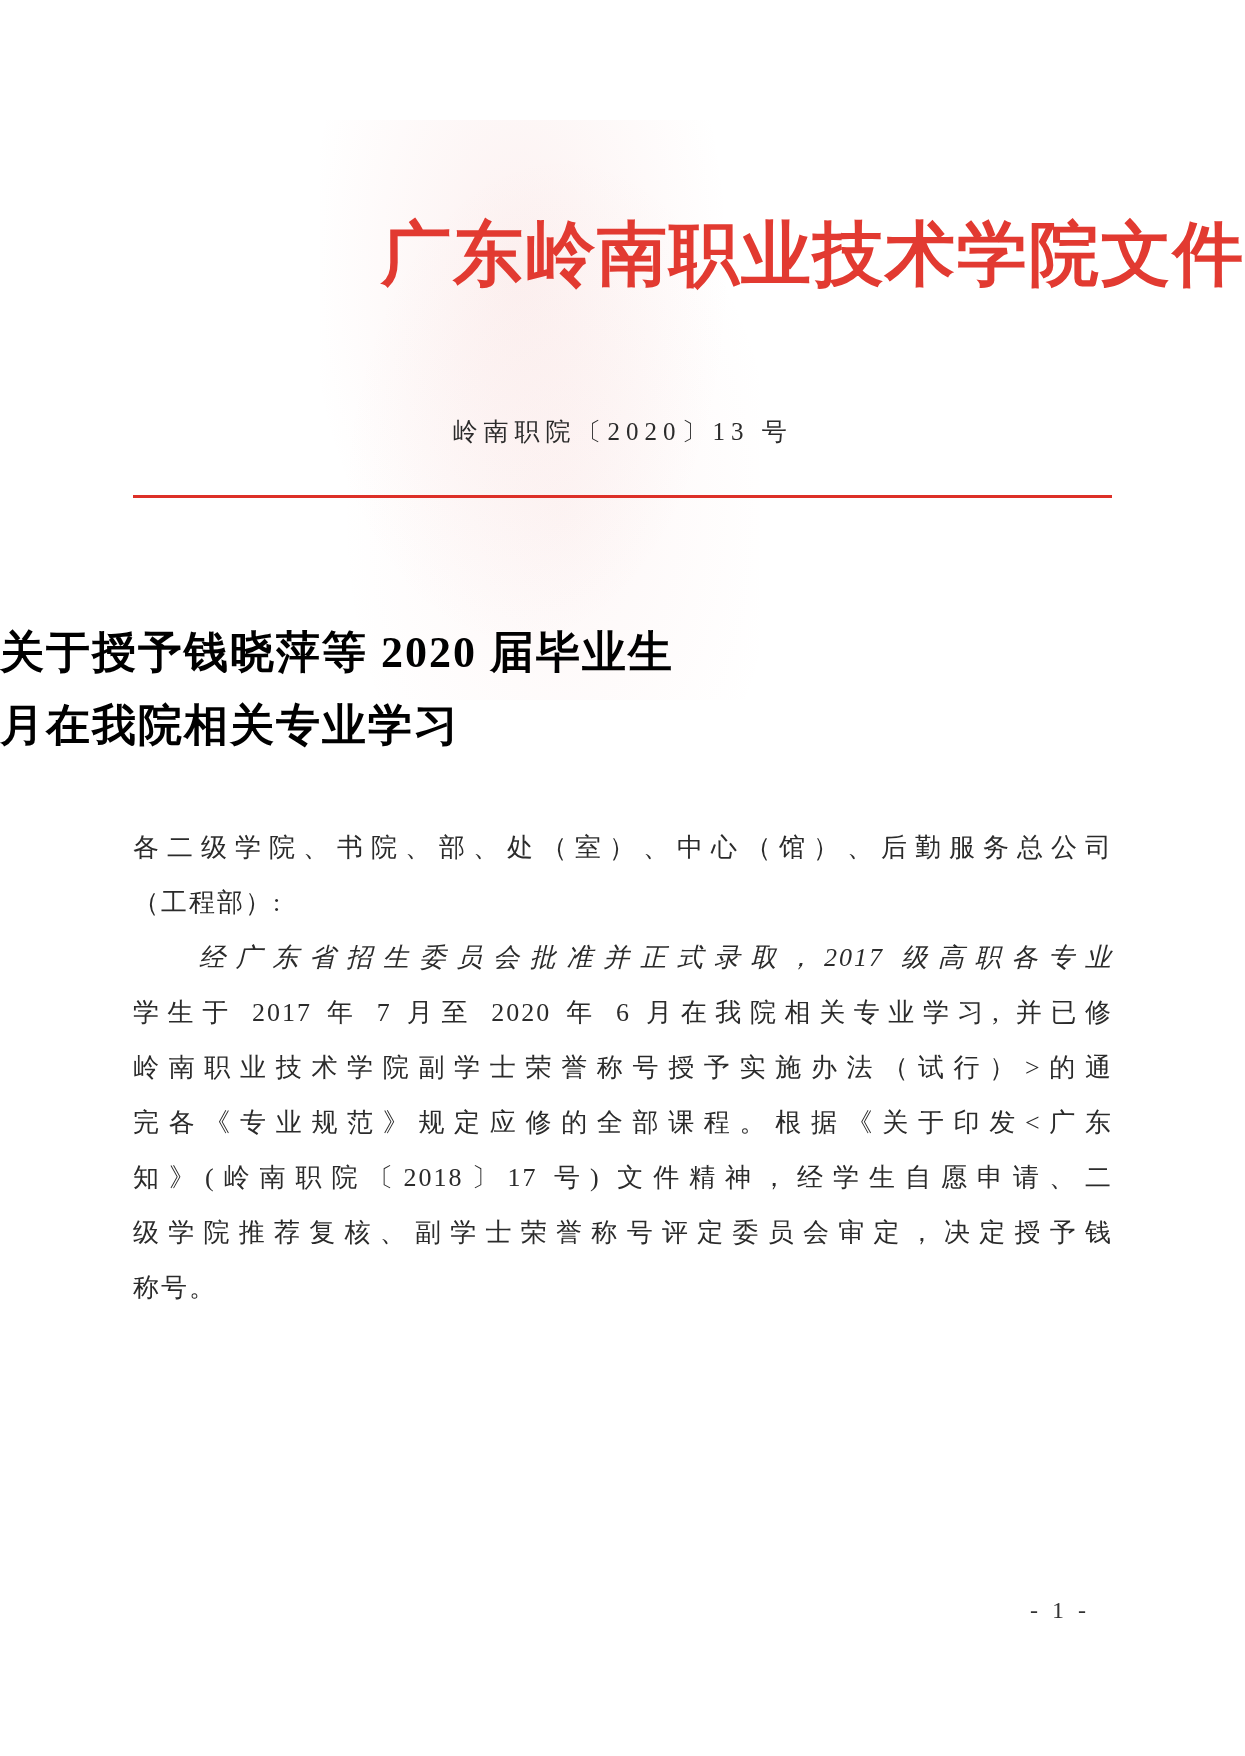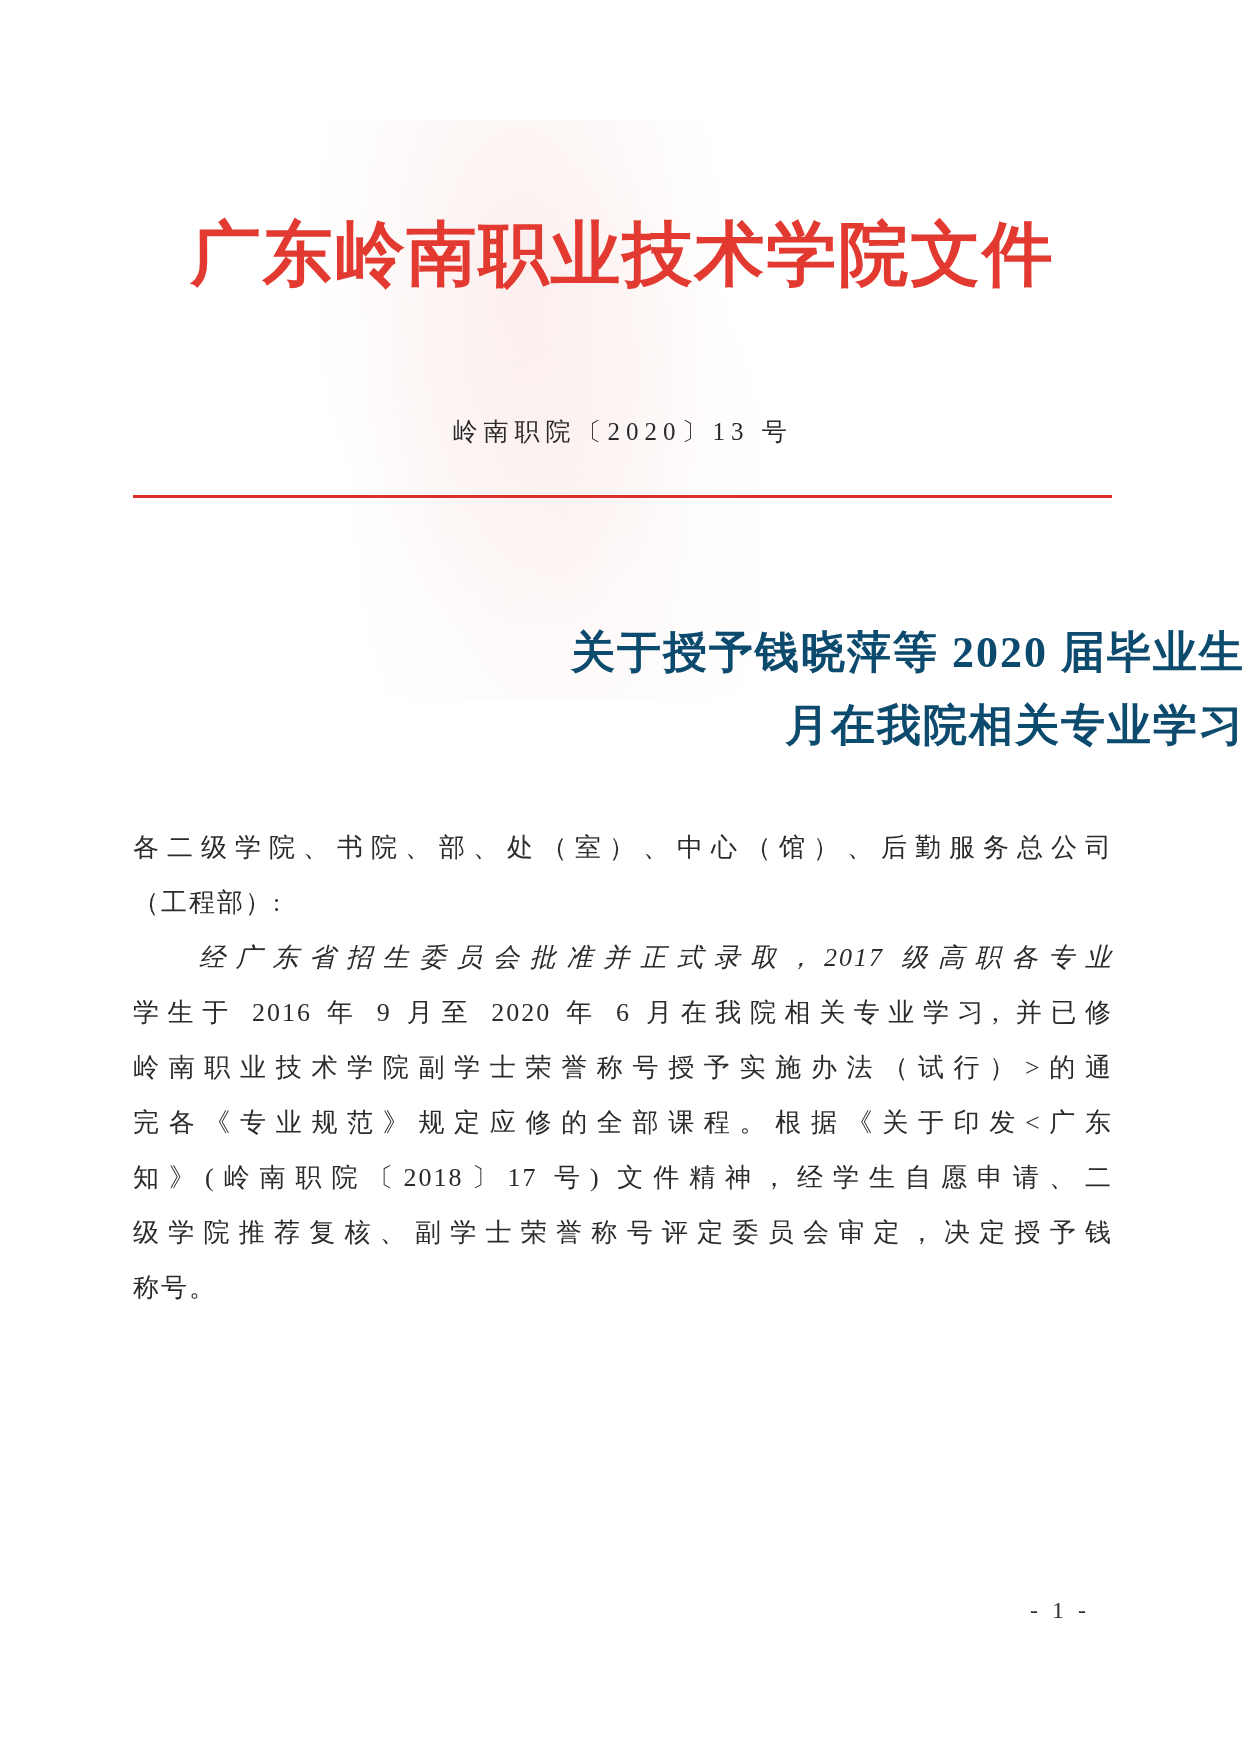--- a/index.html
+++ b/index.html
@@ -26,21 +26,21 @@
     background:
       radial-gradient(ellipse at 45% 25%, rgba(226,118,112,0.10), rgba(226,118,112,0) 62%),
       radial-gradient(ellipse at 55% 68%, rgba(226,118,112,0.06), rgba(226,118,112,0) 65%);
     pointer-events: none;
   }
   .header-title {
     position: absolute;
     top: 203px;
     left: 0;
     width: 100%;
-    text-align: center;
+    text-align: right;
     font-size: 70px;
     line-height: 104px;
     font-weight: bold;
     letter-spacing: 2px;
     color: #e23a31;
     white-space: nowrap;
   }
   .doc-number {
     position: absolute;
     top: 412px;
@@ -59,26 +59,26 @@
     left: 133px;
     right: 133px;
     height: 3px;
     background: #dd3028;
   }
   .doc-title {
     position: absolute;
     top: 616px;
     left: 0;
     width: 100%;
-    text-align: right;
+    text-align: left;
     font-size: 44px;
     line-height: 73px;
     font-weight: bold;
     letter-spacing: 2px;
-    color: #0c4a6e;
+    color: #000000;
   }
   .content {
     position: absolute;
     top: 820px;
     left: 133px;
     width: 980px;
     font-size: 26px;
     line-height: 55px;
     letter-spacing: 2px;
     color: #2b2b2b;
@@ -131,21 +131,21 @@
     <div>关于授予钱晓萍等 2020 届毕业生</div>
     <div>月在我院相关专业学习</div>
   </div>
 
   <div class="content">
 
     <div class="line">各二级学院、书院、部、处（室）、中心（馆）、后勤服务总公司</div>
     <div class="line flush">（工程部）:</div>
 
     <div class="line indent2">经广东省招生委员会批准并正式录取，2017 级高职各专业</div>
-    <div class="line">学生于 2016 年 9 月至 2020 年 6 月在我院相关专业学习, 并已修</div>
+    <div class="line">学生于 2017 年 7 月至 2020 年 6 月在我院相关专业学习, 并已修</div>
     <div class="line">岭南职业技术学院副学士荣誉称号授予实施办法（试行）&gt;的通</div>
     <div class="line">完各《专业规范》规定应修的全部课程。根据《关于印发&lt;广东</div>
     <div class="line">知》(岭南职院〔2018〕17 号) 文件精神，经学生自愿申请、二</div>
     <div class="line">级学院推荐复核、副学士荣誉称号评定委员会审定，决定授予钱</div>
     <div class="line flush">称号。</div>
 
     <div class="attachment">
     </div>
 
   </div>

